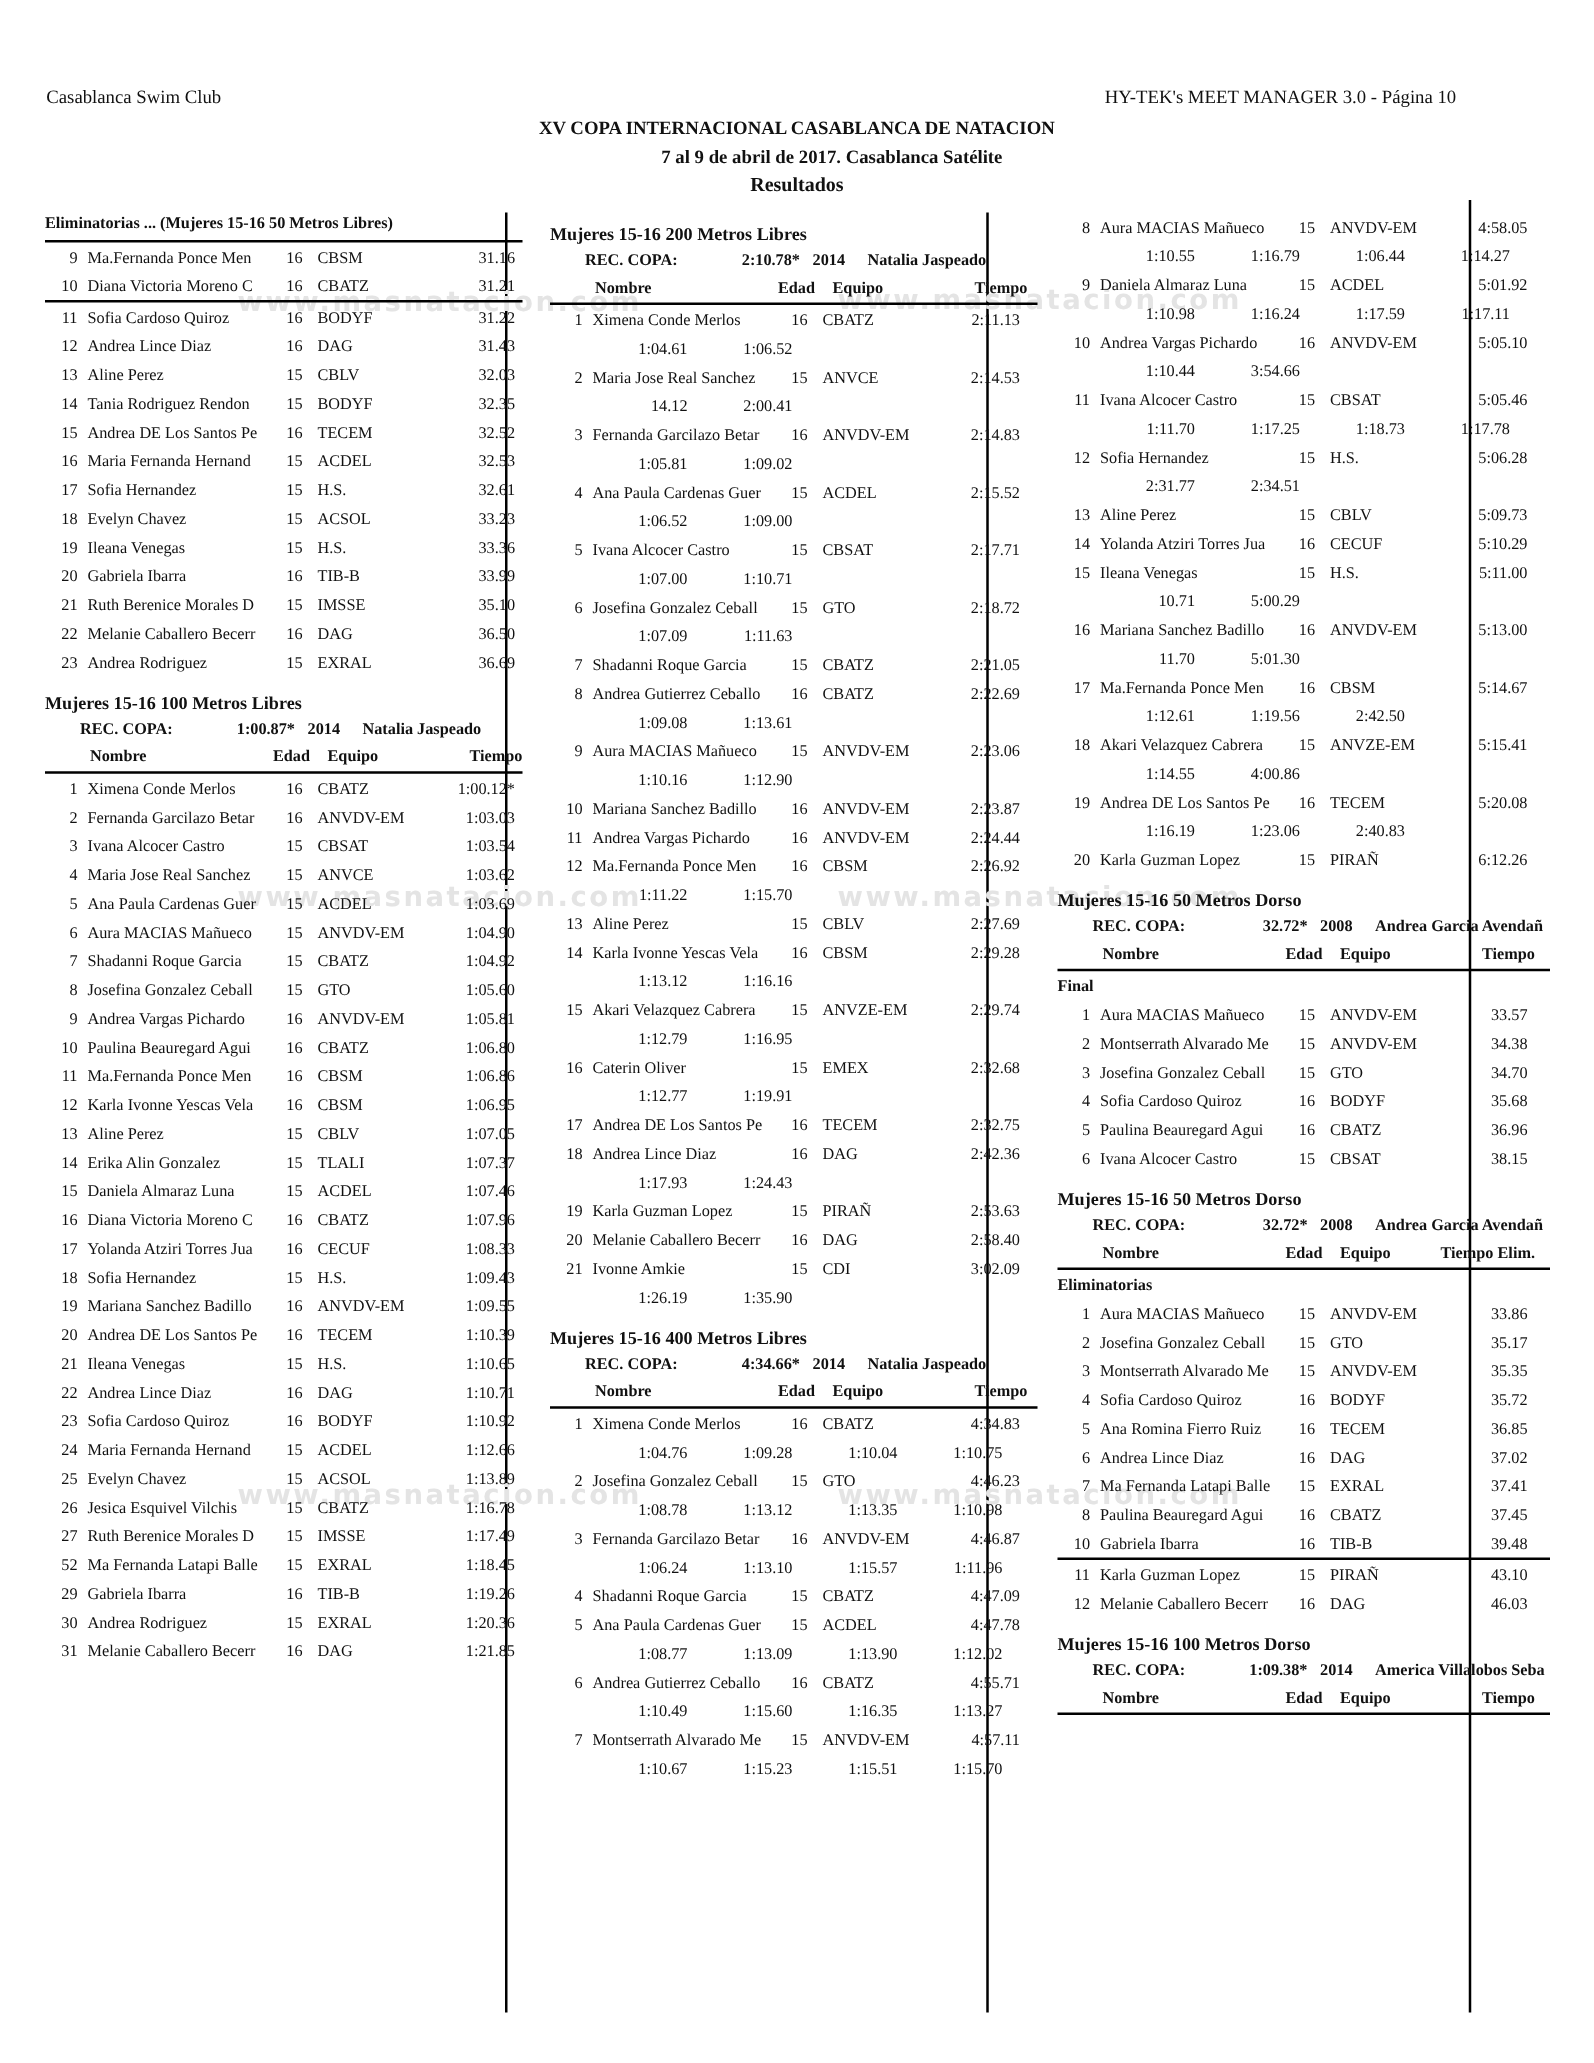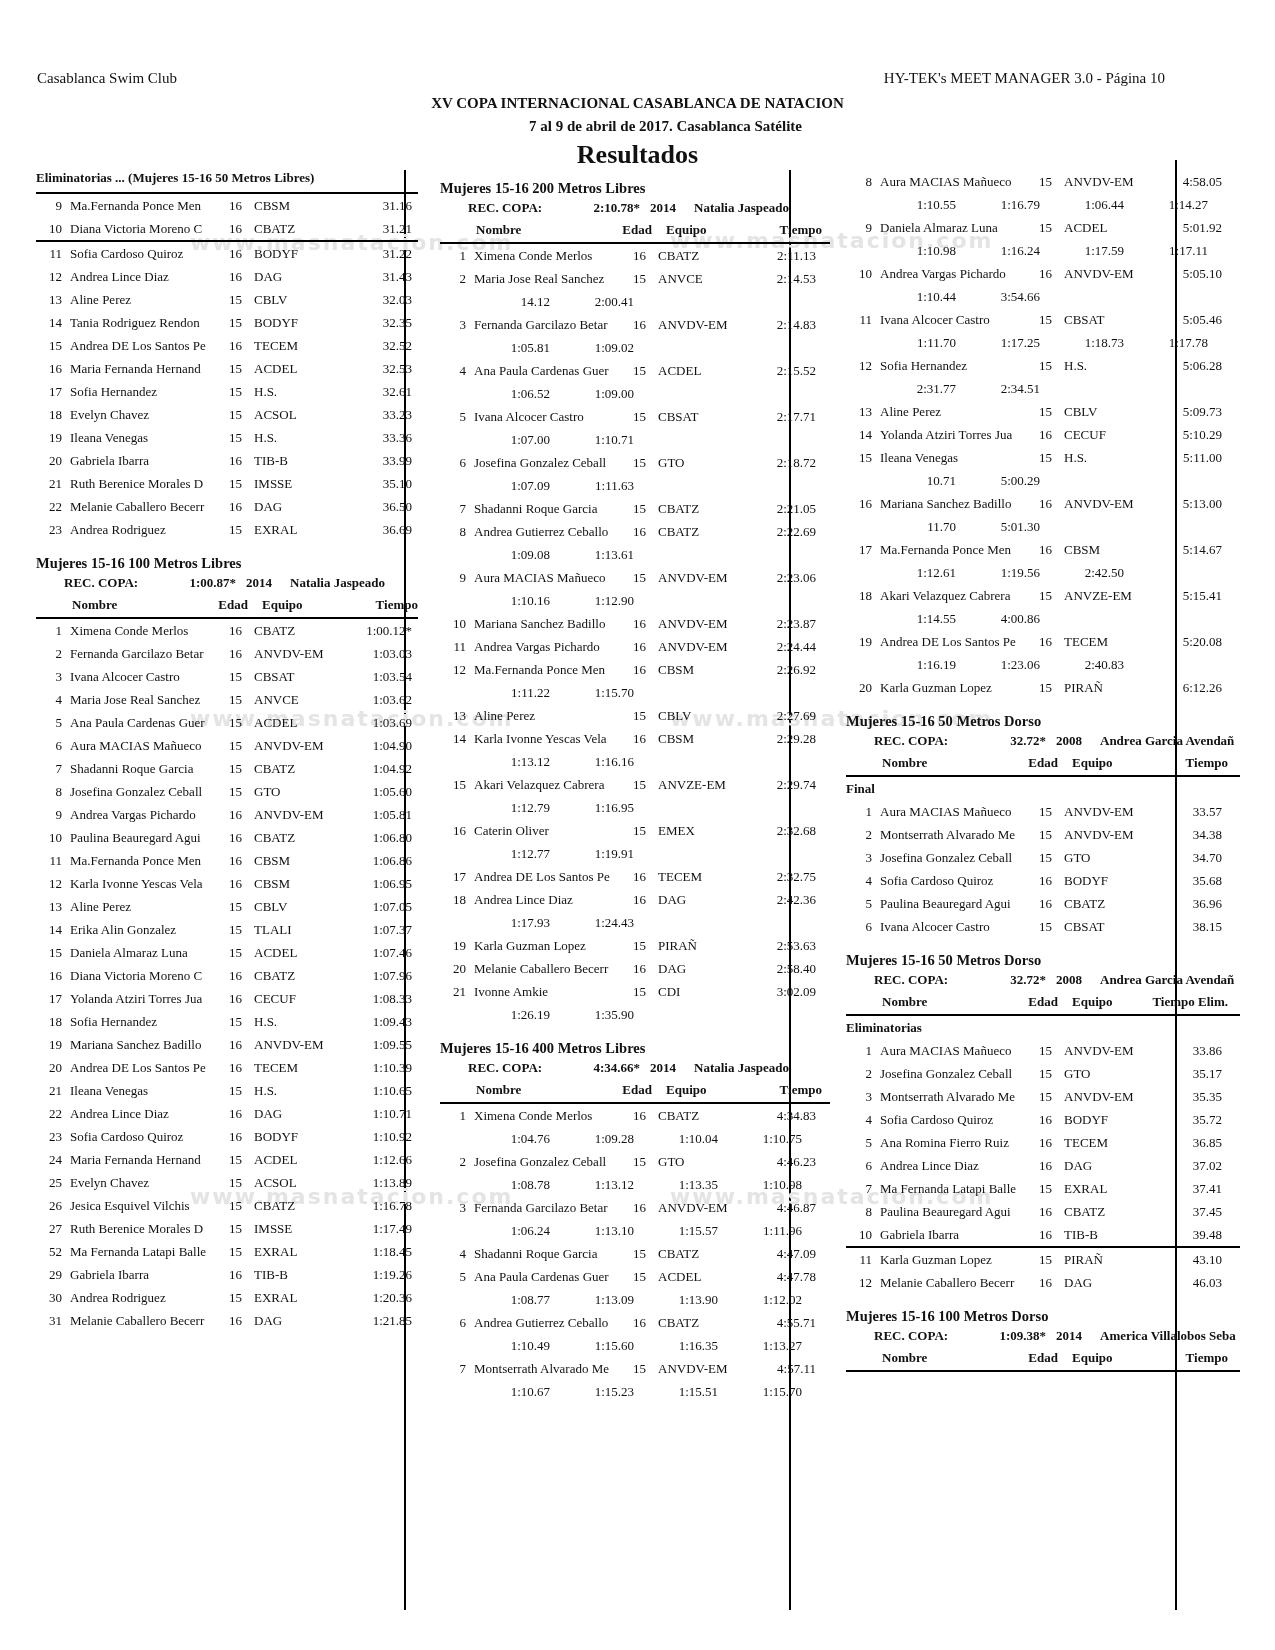--- a/index.html
+++ b/index.html
@@ -2,21 +2,21 @@
 <html><head>
 <meta charset="utf-8">
 <style>
   html, body { margin: 0; padding: 0; background: #ffffff; }
   body { width: 1275px; height: 1650px; position: relative; overflow: hidden;
          font-family: "Liberation Serif", "DejaVu Serif", serif; color: #111; font-size: 13px; }
   .hdr-left { position: absolute; left: 37px; top: 70px; font-size: 15px; }
   .hdr-right { position: absolute; right: 110px; top: 70px; font-size: 15px; }
   .title1 { position: absolute; left: 0; width: 1275px; text-align: center; top: 95px; font-size: 15px; font-weight: bold; }
   .title2 { position: absolute; left: 0; width: 1275px; text-align: center; top: 118px; font-size: 15px; font-weight: bold; padding-left: 28px; }
-  .title3 { position: absolute; left: 0; width: 1275px; text-align: center; top: 140px; font-size: 26px; font-weight: bold; }
+  .title3 { position: absolute; left: 0; width: 1275px; text-align: center; top: 140px; font-size: 16px; font-weight: bold; }
   .col { position: absolute; top: 170px; }
   .col1 { left: 36px; width: 382px; }
   .col2 { left: 440px; width: 390px; top: 180px; }
   .col3 { left: 846px; width: 394px; }
   .vline { position: absolute; width: 2px; background: #000; top: 170px; height: 1440px; }
   .ev-title { font-weight: bold; font-size: 14.5px; margin-top: 14px; height: 20px; }
   .ev-title.first { margin-top: 0; }
   .rec { font-weight: bold; font-size: 13px; padding-left: 28px; height: 22px; white-space: nowrap; overflow: hidden; }
   .rec span { display: inline-block; }
   .rec .rl { width: 100px; }
@@ -128,20 +128,21 @@
 <div class="col col2">
   <div class="ev-title first">Mujeres 15-16 200 Metros Libres</div>
   <div class="rec">
     <span class="rl">REC. COPA:</span><span class="rt">2:10.78*</span><span class="ry">2014</span><span>Natalia Jaspeado</span>
   </div>
   <div class="colhdr">
     <span class="h-name">Nombre</span><span class="h-age">Edad</span><span class="h-team">Equipo</span><span class="h-time">Tiempo</span>
   </div>
   <div>
       <div class="row"><span class="c-place">1</span><span class="c-name">Ximena Conde Merlos</span><span class="c-age">16</span><span class="c-team">CBATZ</span><span class="c-time">2:11.13</span></div>
+      <div class="splits"><span class="first">1:04.61</span><span>1:06.52</span></div>
       <div class="row"><span class="c-place">2</span><span class="c-name">Maria Jose Real Sanchez</span><span class="c-age">15</span><span class="c-team">ANVCE</span><span class="c-time">2:14.53</span></div>
       <div class="splits"><span class="first">14.12</span><span>2:00.41</span></div>
       <div class="row"><span class="c-place">3</span><span class="c-name">Fernanda Garcilazo Betar</span><span class="c-age">16</span><span class="c-team">ANVDV-EM</span><span class="c-time">2:14.83</span></div>
       <div class="splits"><span class="first">1:05.81</span><span>1:09.02</span></div>
       <div class="row"><span class="c-place">4</span><span class="c-name">Ana Paula Cardenas Guer</span><span class="c-age">15</span><span class="c-team">ACDEL</span><span class="c-time">2:15.52</span></div>
       <div class="splits"><span class="first">1:06.52</span><span>1:09.00</span></div>
       <div class="row"><span class="c-place">5</span><span class="c-name">Ivana Alcocer Castro</span><span class="c-age">15</span><span class="c-team">CBSAT</span><span class="c-time">2:17.71</span></div>
       <div class="splits"><span class="first">1:07.00</span><span>1:10.71</span></div>
       <div class="row"><span class="c-place">6</span><span class="c-name">Josefina Gonzalez Ceball</span><span class="c-age">15</span><span class="c-team">GTO</span><span class="c-time">2:18.72</span></div>
       <div class="splits"><span class="first">1:07.09</span><span>1:11.63</span></div>

